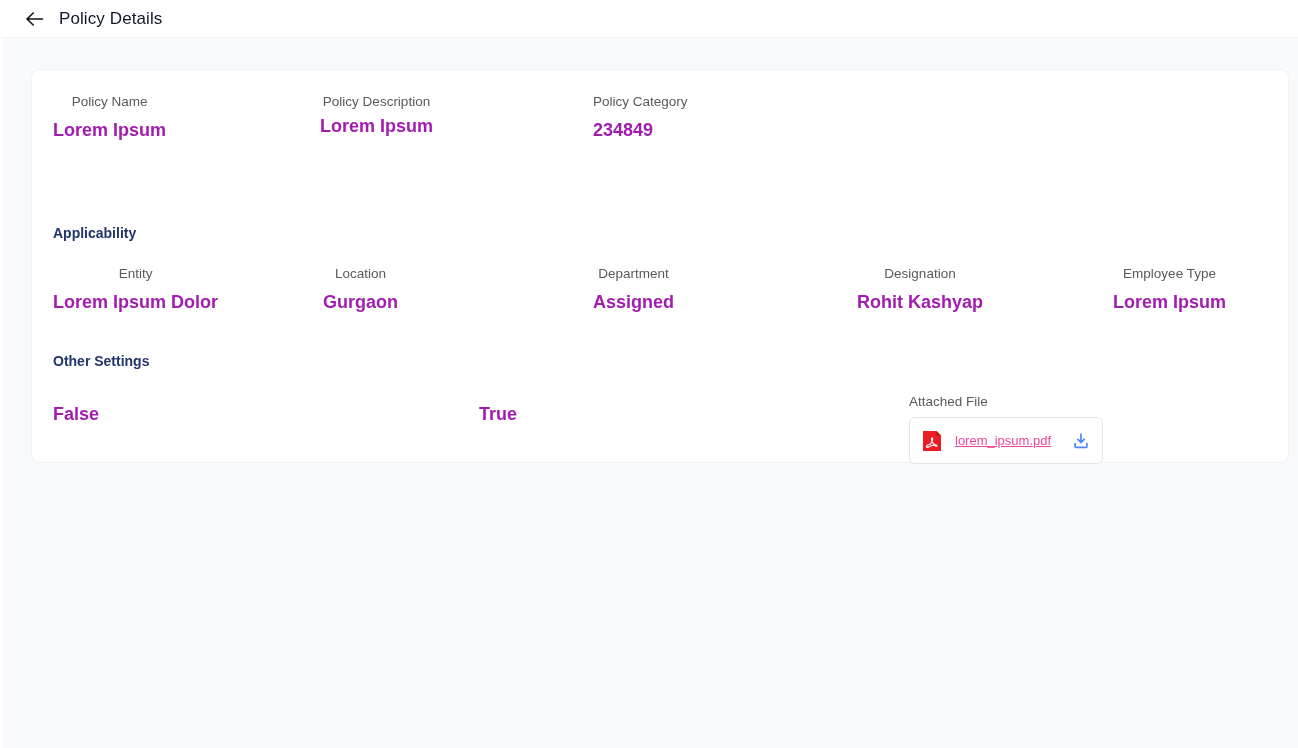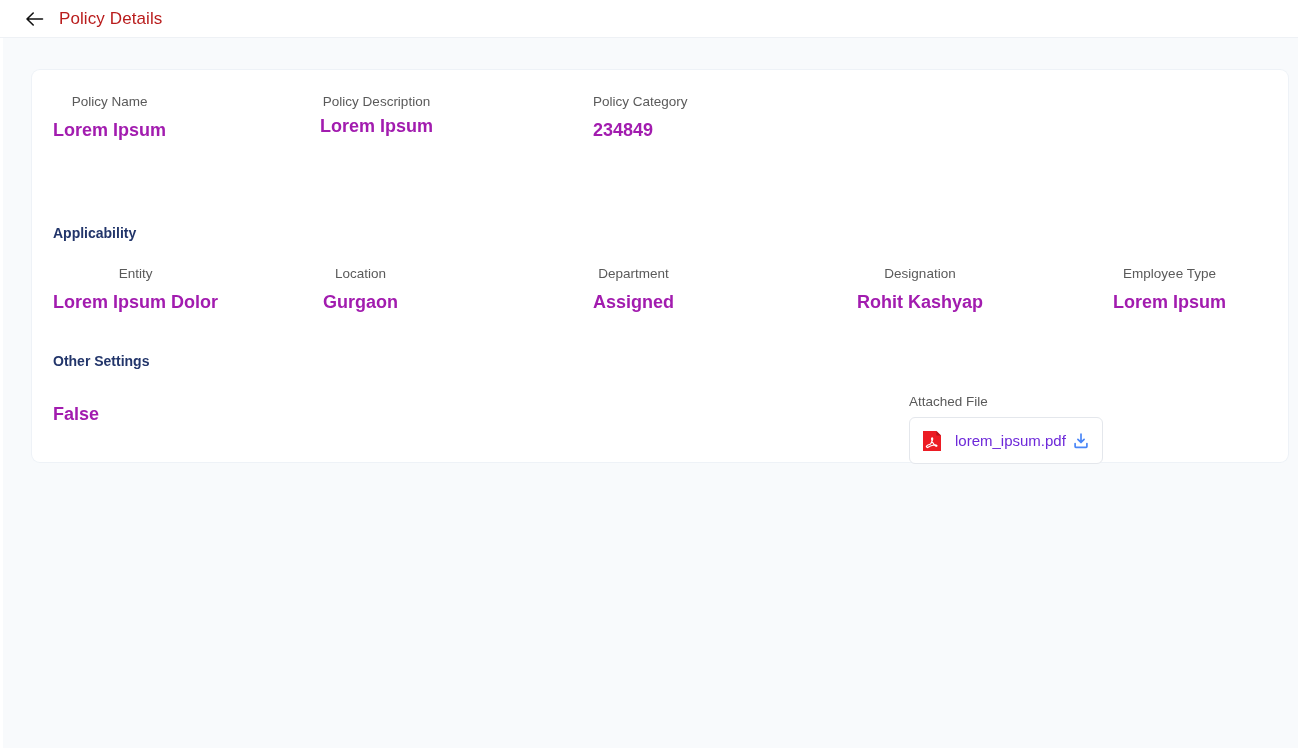--- a/index.html
+++ b/index.html
@@ -34,21 +34,21 @@
     justify-content: center;
     cursor: pointer;
     background: transparent;
     border: none;
     padding: 0;
     margin-right: 11px;
   }
   .back-btn svg { display: block; }
   .page-title {
     font-size: 17px;
-    color: #b91c1c;
+    color: #0f172a;
     font-weight: 400;
     letter-spacing: 0.1px;
   }
 
   
   .page {
     background: #f8fafc;
     height: 710px;
     box-sizing: border-box;
     padding: 32px 10px 0 32px;
@@ -125,22 +125,23 @@
     align-items: center;
     padding: 0 12px 0 13px;
     cursor: pointer;
   }
   .pdf-icon {
     width: 18px;
     height: 20px;
     flex: 0 0 auto;
   }
   .file-name {
-    font-size: 15px;
-    color: #6d28d9;
+    font-size: 13px;
+    color: #ec4899;
+    text-decoration: underline;
     margin-left: 14px;
     white-space: nowrap;
     cursor: pointer;
   }
   .download-icon {
     margin-left: auto;
     width: 18px;
     height: 18px;
     cursor: pointer;
     display: block;
@@ -205,20 +206,21 @@
       </div>
     </div>
 
     <div class="section-heading" style="left:21px; top:283px;">Other Settings</div>
 
     <div class="row" style="position:absolute; left:21px; top:324px; right:0;">
       <div class="field" style="left:0px;">
         <div class="value">False</div>
       </div>
       <div class="field" style="left:426px;">
+        <div class="value">True</div>
       </div>
     </div>
 
     <div class="file-label" style="left:877px; top:324px;">Attached File</div>
 
     <div class="file-card" style="left:877px; top:347px;">
       <span class="pdf-icon">
         <svg width="18" height="20" viewBox="0 0 18 20" fill="none">
           <path d="M0 0 H13.4 L18 4.6 V20 H0 Z" fill="#ec1c24"></path>
           <path d="M13.4 0 L18 4.6 H13.4 Z" fill="#b5141a"></path>

